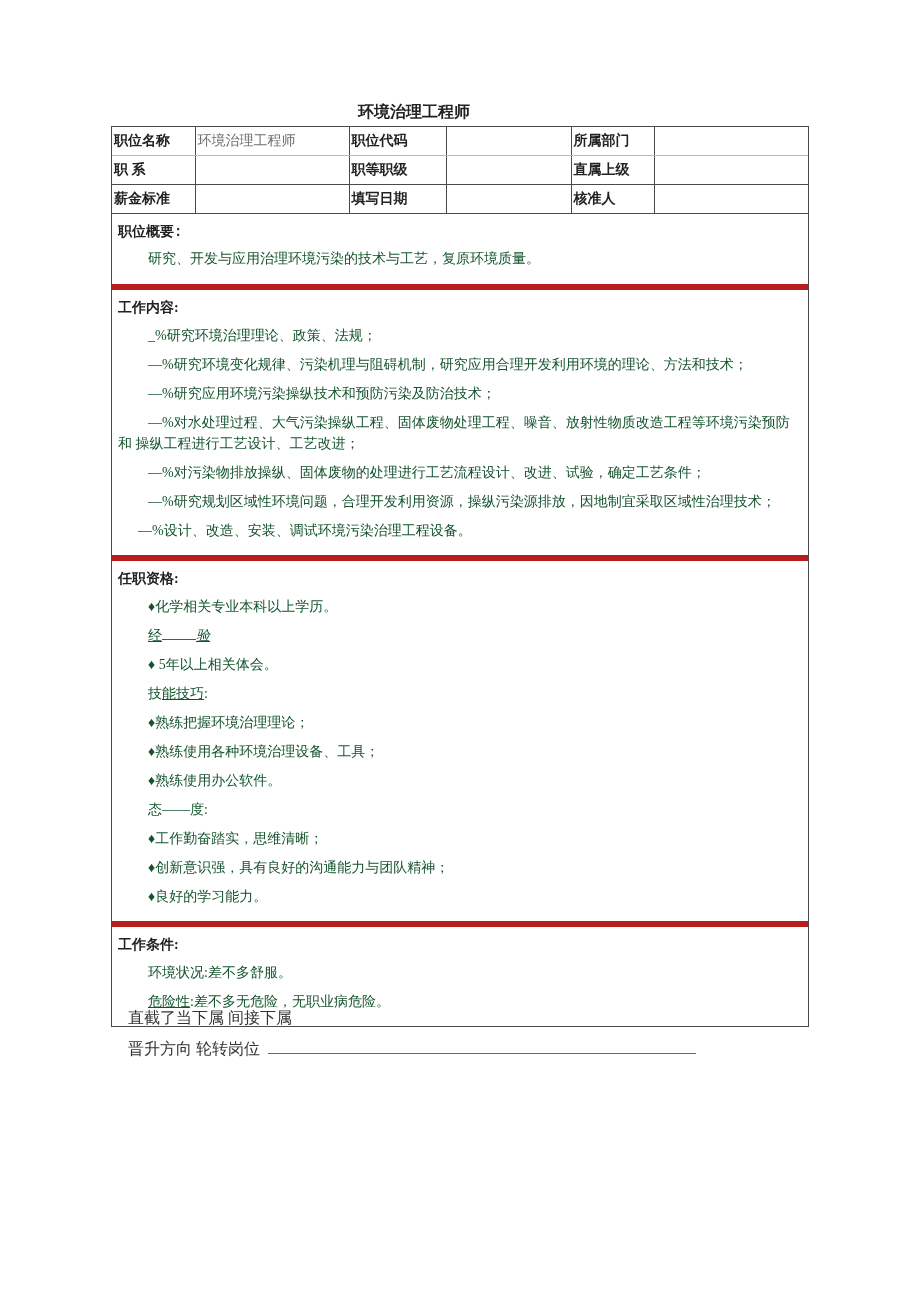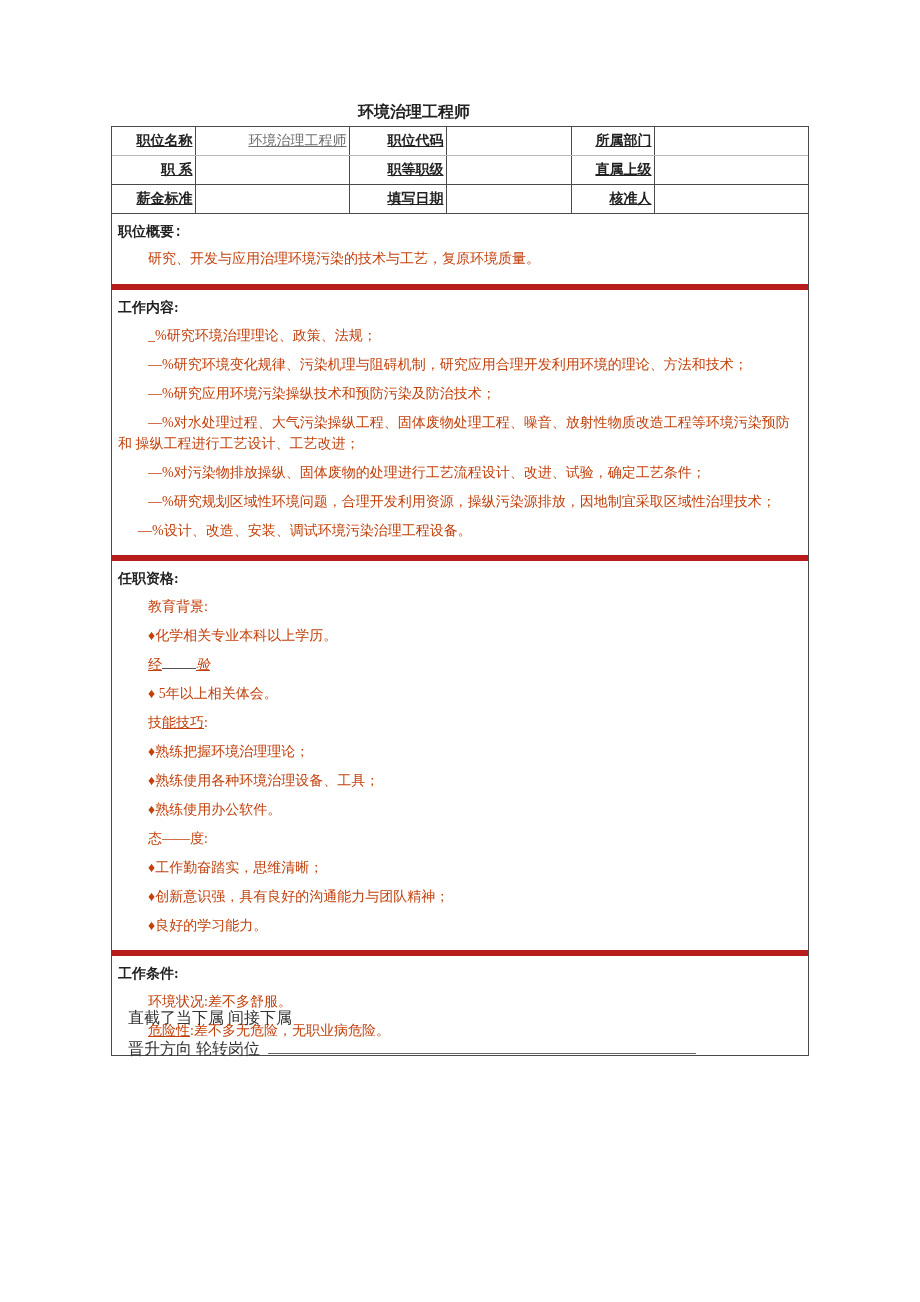--- a/index.html
+++ b/index.html
@@ -19,32 +19,32 @@
     position:absolute; left:111px; top:126px; width:696px;
     border:1px solid #4a4a4a;
     background:#fff;
   }
   table.head-table {
     width:100%; border-collapse:collapse; table-layout:fixed;
   }
   table.head-table td {
     border:1px solid #4a4a4a;
     height:28px; padding:0 2px;
-    font-size:14px; text-align:right; vertical-align:middle;
-    overflow:hidden; white-space:nowrap;text-decoration:underline;
+    font-size:14px; text-align:left; vertical-align:middle;
+    overflow:hidden; white-space:nowrap;
   }
   table.head-table tr:first-child td { border-top:none; border-bottom-color:#b9b9b9; }
   table.head-table td:first-child { border-left:none; }
   table.head-table td:last-child { border-right:none; }
   td.lbl { font-weight:bold; color:#222; }
   td.val { color:#6e6e6e; }
   .section { border-top:6px solid #b91c1c; padding:3px 10px 6px 6px; }
   .section:first-of-type { border-top:none;font-family:Liberation Mono, monospace; }
   .sec-h { font-size:14px; font-weight:bold; color:#222; margin:6px 0 2px 0; }
-  .section p { font-size:14px; line-height:21px; margin:8px 0; color:#c2410c; }
+  .section p { font-size:14px; line-height:21px; margin:8px 0; color:#14532d; }
   .indent { text-indent:30px; }
   .indent-sm { text-indent:20px; }
   .ml { margin-left:30px !important; }
   .u { text-decoration:underline; }
   .it { font-style:italic; }
   .blank-gap {
     display:inline-block; width:34px; height:13px;
     border-bottom:1px solid #555; vertical-align:baseline;
   }
   .footer {
@@ -113,21 +113,20 @@
       <p class="indent">—%研究环境变化规律、污染机理与阻碍机制，研究应用合理开发利用环境的理论、方法和技术；</p>
       <p class="indent">—%研究应用环境污染操纵技术和预防污染及防治技术；</p>
       <p class="indent">—%对水处理过程、大气污染操纵工程、固体废物处理工程、噪音、放射性物质改造工程等环境污染预防和 操纵工程进行工艺设计、工艺改进；</p>
       <p class="indent">—%对污染物排放操纵、固体废物的处理进行工艺流程设计、改进、试验，确定工艺条件；</p>
       <p class="indent">—%研究规划区域性环境问题，合理开发利用资源，操纵污染源排放，因地制宜采取区域性治理技术；</p>
       <p class="indent-sm">—%设计、改造、安装、调试环境污染治理工程设备。</p>
     </div>
 
     <div class="section">
       <div class="sec-h">任职资格:</div>
-      <p class="ml">教育背景:</p>
       <p class="ml">♦化学相关专业本科以上学历。</p>
       <p class="ml"><span class="u">经</span><span class="blank-gap"></span><span class="u it">验</span></p>
       <p class="ml">♦ 5年以上相关体会。</p>
       <p class="ml"><span>技</span><span class="u">能技巧</span><span>:</span></p>
       <p class="ml">♦熟练把握环境治理理论；</p>
       <p class="ml">♦熟练使用各种环境治理设备、工具；</p>
       <p class="ml">♦熟练使用办公软件。</p>
       <p class="ml">态——度:</p>
       <p class="ml">♦工作勤奋踏实，思维清晰；</p>
       <p class="ml">♦创新意识强，具有良好的沟通能力与团队精神；</p>

